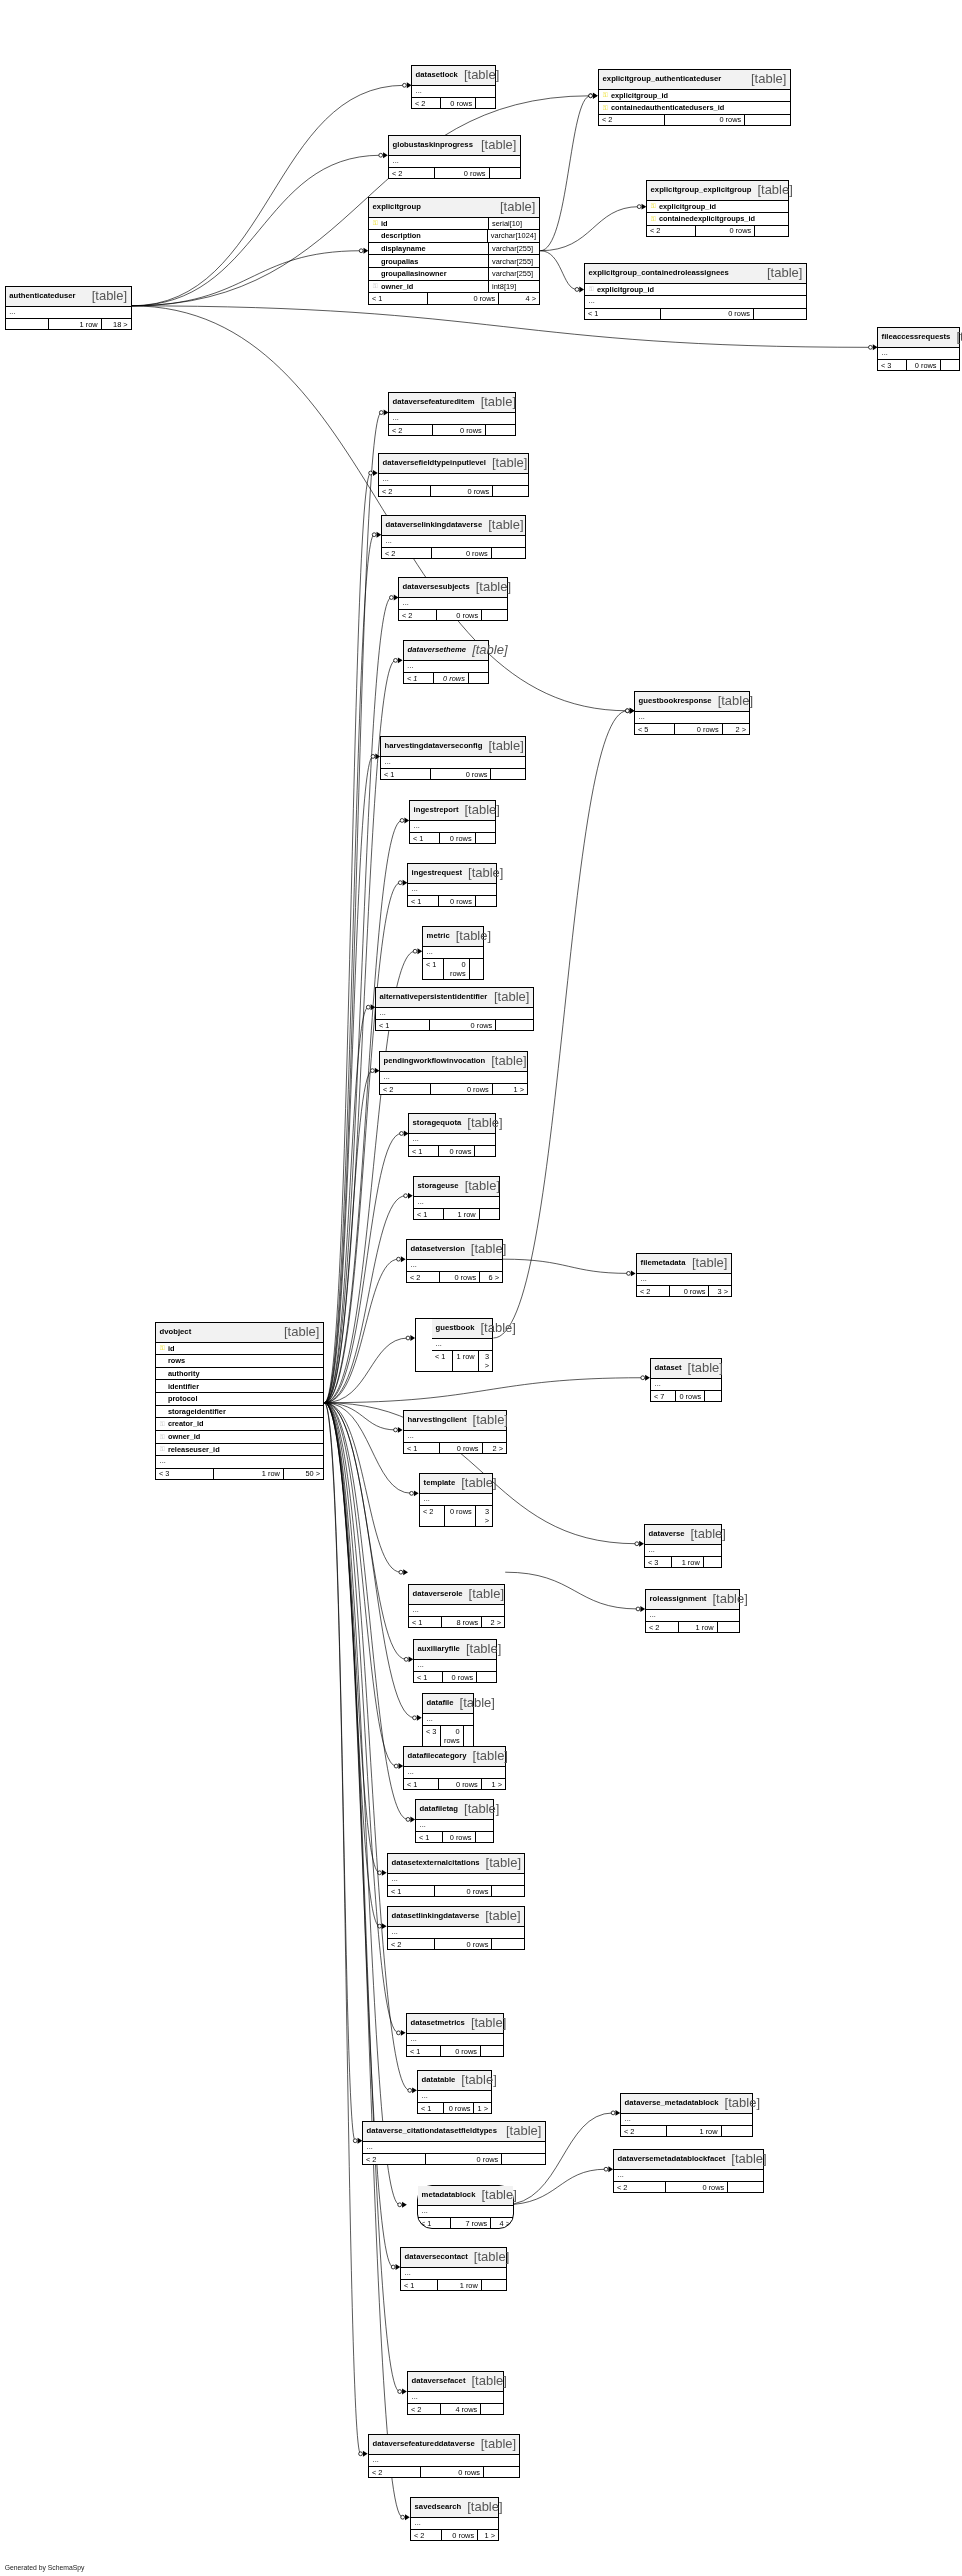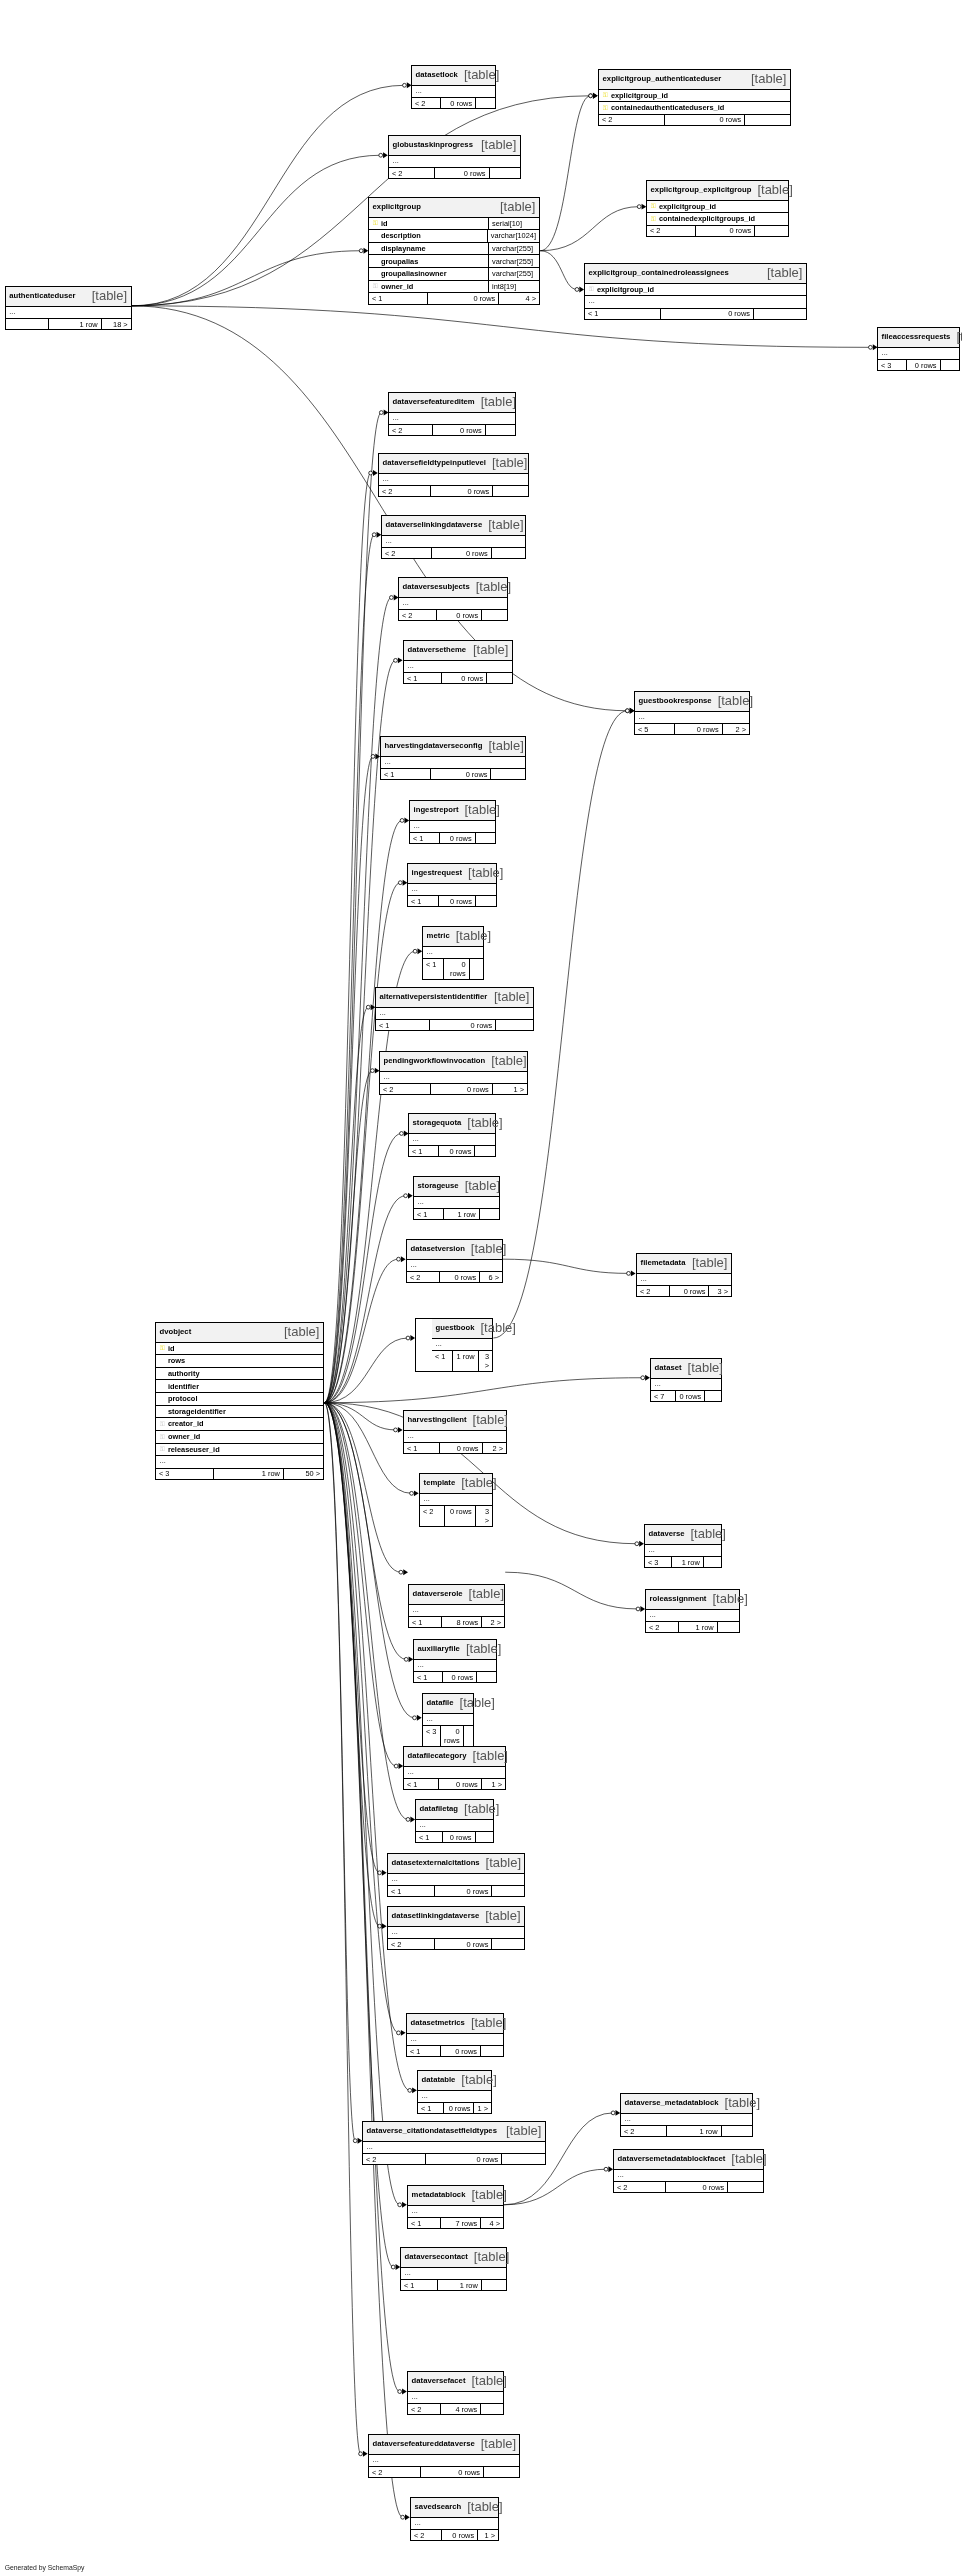--- a/index.html
+++ b/index.html
@@ -361,21 +361,21 @@
           <span class="nm">dataversesubjects</span>
           <span class="tg">[table]</span>
         </div>
         <div class="ell">...</div>
         <div class="foot">
           <div class="f1">&lt; 2</div>
           <div class="f2">0 rows</div>
           <div class="f3"></div>
         </div>
       </div>
-      <div class="tbl" style="left: 403px; top: 640px; width: 110px;">
+      <div class="tbl" style="left: 403px; top: 640px; width: 86px; font-style: italic;">
         <div class="hdr">
           <span class="nm">dataversetheme</span>
           <span class="tg">[table]</span>
         </div>
         <div class="ell">...</div>
         <div class="foot">
           <div class="f1">&lt; 1</div>
           <div class="f2">0 rows</div>
           <div class="f3"></div>
         </div>
@@ -757,21 +757,21 @@
           <span class="nm">dataverse_metadatablock</span>
           <span class="tg">[table]</span>
         </div>
         <div class="ell">...</div>
         <div class="foot">
           <div class="f1">&lt; 2</div>
           <div class="f2">1 row</div>
           <div class="f3"></div>
         </div>
       </div>
-      <div class="tbl" style="left: 407px; top: 2185px; width: 97px;">
+      <div class="tbl" style="left: 417px; top: 2185px; width: 97px; border-radius: 15px;">
         <div class="hdr">
           <span class="nm">metadatablock</span>
           <span class="tg">[table]</span>
         </div>
         <div class="ell">...</div>
         <div class="foot">
           <div class="f1">&lt; 1</div>
           <div class="f2">7 rows</div>
           <div class="f3">4 &gt;</div>
         </div>

